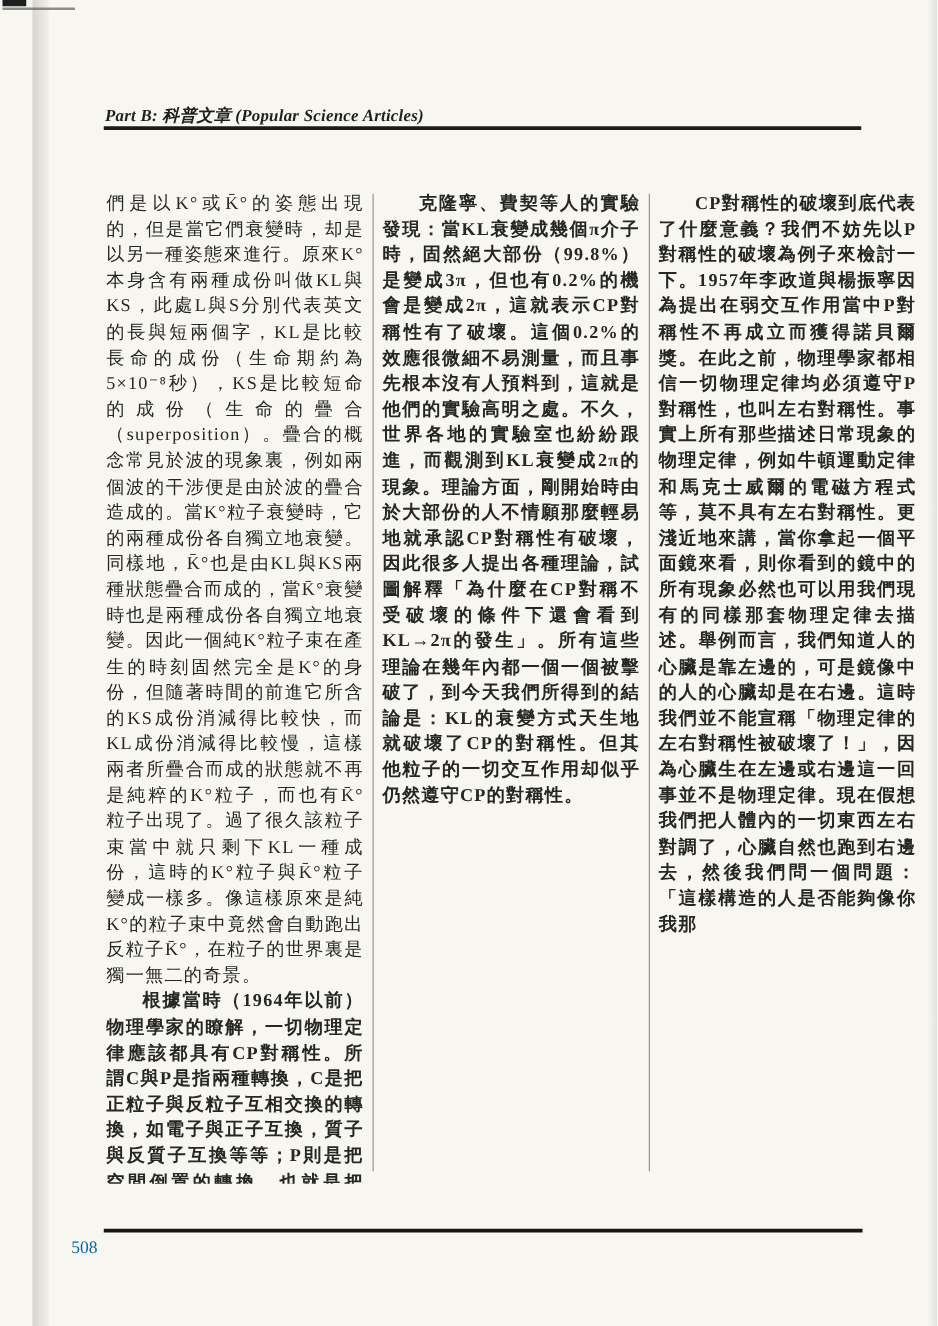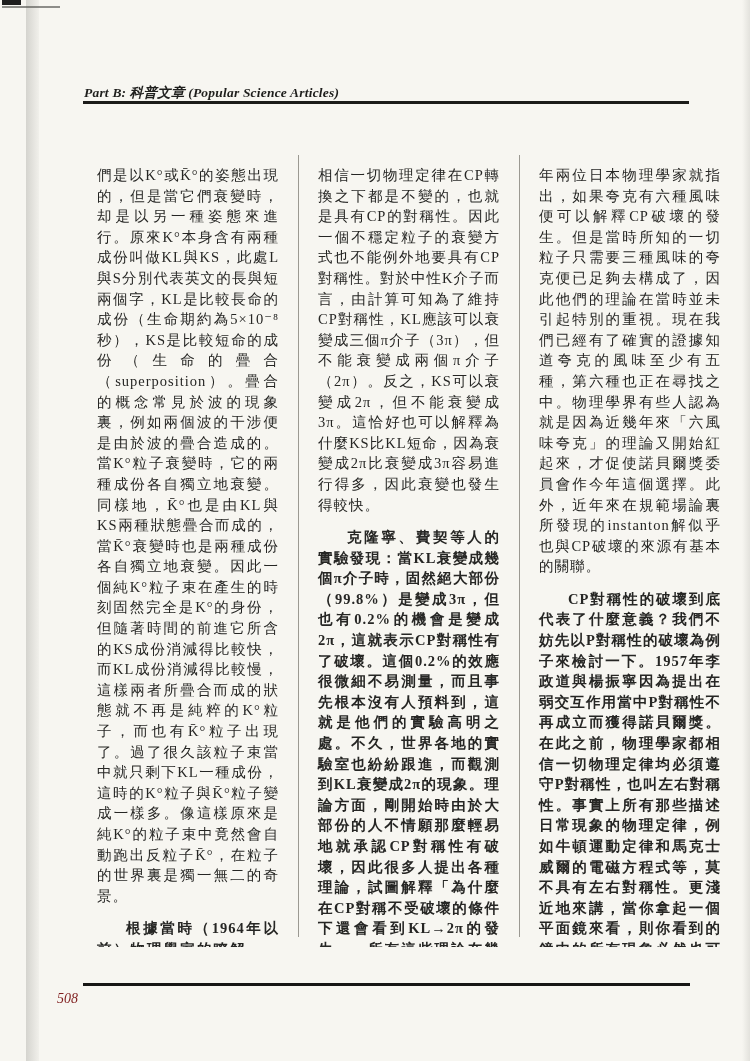--- a/index.html
+++ b/index.html
@@ -26,26 +26,26 @@
   
   .cols {
     position:absolute; left:85px; top:153px; width:648px; height:794px;
     display:flex; overflow:hidden;
   }
   .col {
     flex:1 1 0; min-width:0;
     font-size:14.5px; line-height:20.6px; letter-spacing:1px;
     text-align:justify; text-justify:inter-character;
   }
-  .col p { margin:12px; }
+  .col p { margin:0; }
   p.ind { text-indent:2em;font-weight:bold; }
   .vrule { width:1px; background:#9b9992; margin:2px 7px 10px 7px; }
   
   .foot-rule { position:absolute; left:83px; top:983px; width:607px; height:3px; background:#171715; }
-  .page-num { position:absolute; left:57px; top:991px; font-style:italic; font-size:14px; color:#7f1d1d; }
+  .page-num { position:absolute; left:57px; top:991px; font-size:14px; color:#0369a1; }
 </style>
 </head>
 <body>
 
 <div class="page">
 
   <div class="corner-mark"></div>
   <div class="corner-line"></div>
   <div class="left-band"></div>
   <div class="right-band"></div>
@@ -53,27 +53,25 @@
   <div class="running-head">Part B: 科普文章 (Popular Science Articles)</div>
   <div class="head-rule"></div>
 
   <div class="cols">
     <div class="col">
       <p class="cont">們是以K°或K̄°的姿態出現的，但是當它們衰變時，却是以另一種姿態來進行。原來K°本身含有兩種成份叫做KL與KS，此處L與S分別代表英文的長與短兩個字，KL是比較長命的成份（生命期約為5×10⁻⁸秒），KS是比較短命的成份（生命的疊合（superposition）。疊合的概念常見於波的現象裏，例如兩個波的干涉便是由於波的疊合造成的。當K°粒子衰變時，它的兩種成份各自獨立地衰變。同樣地，K̄°也是由KL與KS兩種狀態疊合而成的，當K̄°衰變時也是兩種成份各自獨立地衰變。因此一個純K°粒子束在產生的時刻固然完全是K°的身份，但隨著時間的前進它所含的KS成份消減得比較快，而KL成份消減得比較慢，這樣兩者所疊合而成的狀態就不再是純粹的K°粒子，而也有K̄°粒子出現了。過了很久該粒子束當中就只剩下KL一種成份，這時的K°粒子與K̄°粒子變成一樣多。像這樣原來是純K°的粒子束中竟然會自動跑出反粒子K̄°，在粒子的世界裏是獨一無二的奇景。</p>
       <p class="ind">根據當時（1964年以前）物理學家的瞭解，一切物理定律應該都具有CP對稱性。所謂C與P是指兩種轉換，C是把正粒子與反粒子互相交換的轉換，如電子與正子互換，質子與反質子互換等等；P則是把空間倒置的轉換，也就是把x，y，z三個坐標軸倒置。有時我們也用鏡像反射來代替P的轉換，例如只將x軸倒置便是一種鏡像反射。CP轉換就是把上述兩個C與P的轉換同時作用上去的轉換。當時</p>
     </div>
     <div class="vrule"></div>
     <div class="col">
-      <p class="cont">相信一切物理定律在CP轉換之下都是不變的，也就是具有CP的對稱性。因此一個不穩定粒子的衰變方式也不能例外地要具有CP對稱性。對於中性K介子而言，由計算可知為了維持CP對稱性，KL應該可以衰變成三個π介子（3π），但不能衰變成兩個π介子（2π）。反之，KS可以衰變成2π，但不能衰變成3π。這恰好也可以解釋為什麼KS比KL短命，因為衰變成2π比衰變成3π容易進行得多，因此衰變也發生得較快。</p>
       <p class="ind">克隆寧、費契等人的實驗發現：當KL衰變成幾個π介子時，固然絕大部份（99.8%）是變成3π，但也有0.2%的機會是變成2π，這就表示CP對稱性有了破壞。這個0.2%的效應很微細不易測量，而且事先根本沒有人預料到，這就是他們的實驗高明之處。不久，世界各地的實驗室也紛紛跟進，而觀測到KL衰變成2π的現象。理論方面，剛開始時由於大部份的人不情願那麼輕易地就承認CP對稱性有破壞，因此很多人提出各種理論，試圖解釋「為什麼在CP對稱不受破壞的條件下還會看到KL→2π的發生」。所有這些理論在幾年內都一個一個被擊破了，到今天我們所得到的結論是：KL的衰變方式天生地就破壞了CP的對稱性。但其他粒子的一切交互作用却似乎仍然遵守CP的對稱性。</p>
 
     </div>
     <div class="vrule"></div>
     <div class="col">
-      <p class="cont">年兩位日本物理學家就指出，如果夸克有六種風味便可以解釋CP破壞的發生。但是當時所知的一切粒子只需要三種風味的夸克便已足夠去構成了，因此他們的理論在當時並未引起特別的重視。現在我們已經有了確實的證據知道夸克的風味至少有五種，第六種也正在尋找之中。物理學界有些人認為就是因為近幾年來「六風味夸克」的理論又開始紅起來，才促使諾貝爾獎委員會作今年這個選擇。此外，近年來在規範場論裏所發現的instanton解似乎也與CP破壞的來源有基本的關聯。</p>
       <p class="ind">CP對稱性的破壞到底代表了什麼意義？我們不妨先以P對稱性的破壞為例子來檢討一下。1957年李政道與楊振寧因為提出在弱交互作用當中P對稱性不再成立而獲得諾貝爾獎。在此之前，物理學家都相信一切物理定律均必須遵守P對稱性，也叫左右對稱性。事實上所有那些描述日常現象的物理定律，例如牛頓運動定律和馬克士威爾的電磁方程式等，莫不具有左右對稱性。更淺近地來講，當你拿起一個平面鏡來看，則你看到的鏡中的所有現象必然也可以用我們現有的同樣那套物理定律去描述。舉例而言，我們知道人的心臟是靠左邊的，可是鏡像中的人的心臟却是在右邊。這時我們並不能宣稱「物理定律的左右對稱性被破壞了！」，因為心臟生在左邊或右邊這一回事並不是物理定律。現在假想我們把人體內的一切東西左右對調了，心臟自然也跑到右邊去，然後我們問一個問題：「這樣構造的人是否能夠像你我那</p>
     </div>
   </div>
 
   <div class="foot-rule"></div>
   <div class="page-num">508</div>
 
 </div>
 
 </body></html>

